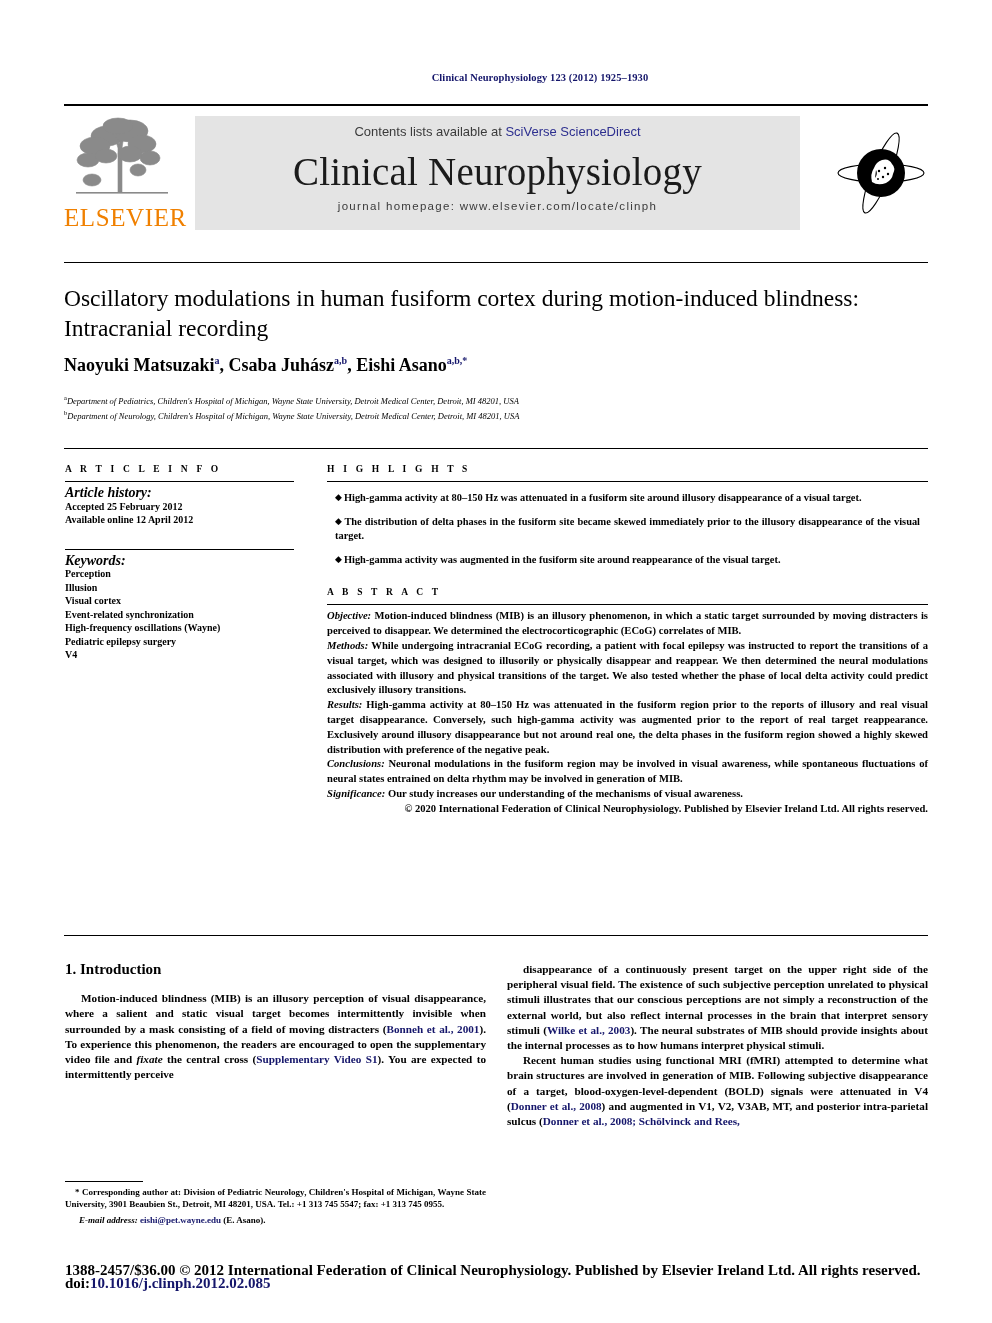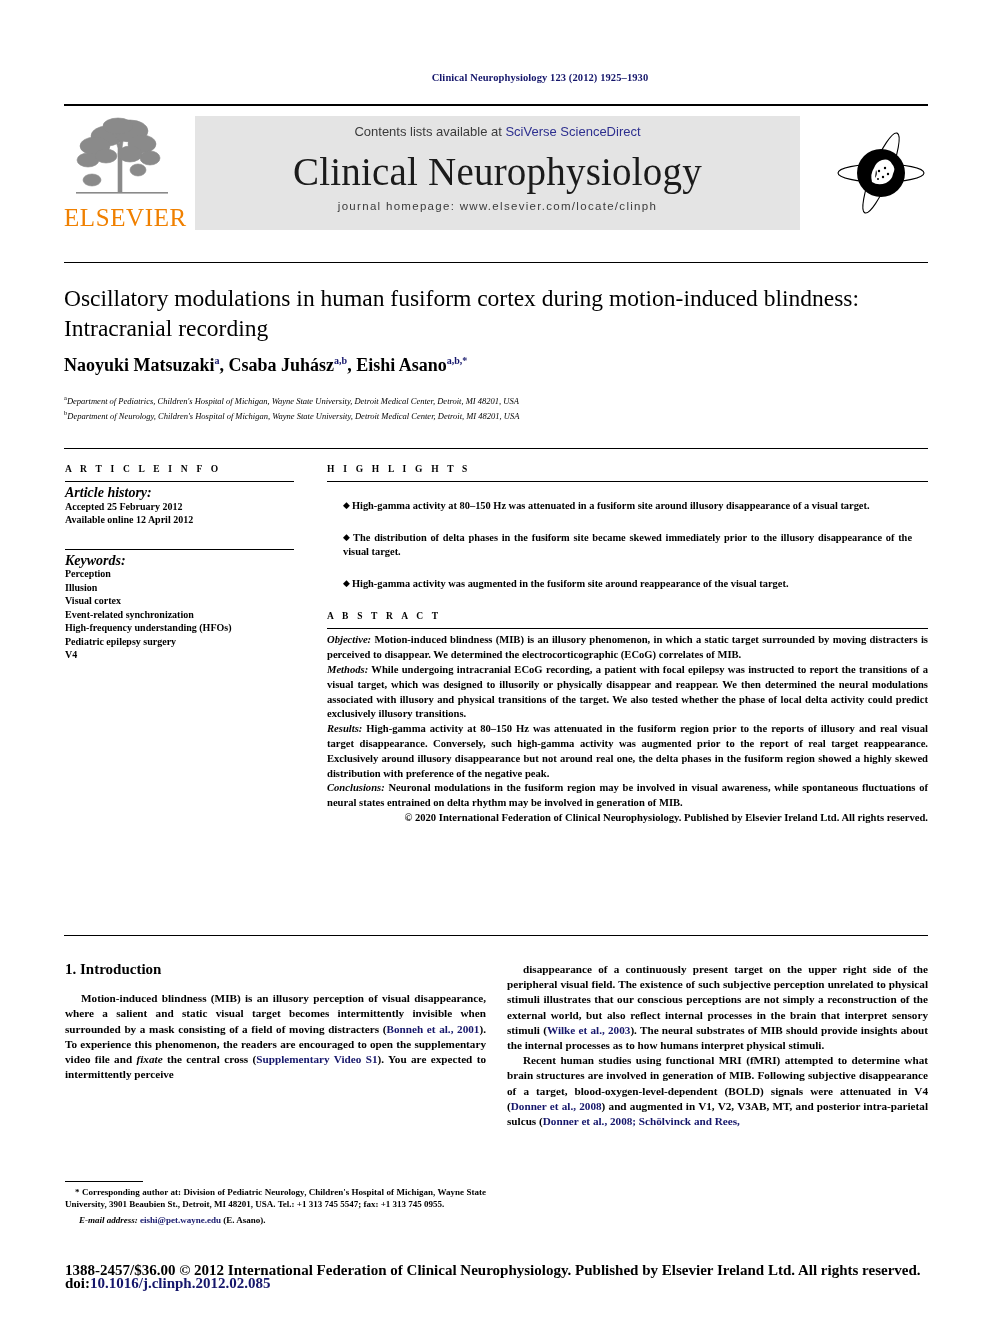--- a/index.html
+++ b/index.html
@@ -239,21 +239,21 @@
     margin-top: 22px;
   }
 
   .hl-list {
     font-weight: bold;
     font-size: 10.4px;
     line-height: 14.6px;
     text-align: justify;
   }
   .hl-item {
-    margin: 16px;
+    margin: 8px;
     text-indent: 0;
   }
   .bullet {
     font-size: 9px;
     vertical-align: 1px;
     margin-right: 2px;
   }
 
   .abs-block {
     margin-top: 20px;
@@ -413,21 +413,21 @@
       <div class="info-line">Accepted 25 February 2012</div>
       <div class="info-line">Available online 12 April 2012</div>
     </div>
     <div class="kw-block">
       <div class="hr-thin"></div>
       <div class="info-label">Keywords:</div>
       <div class="info-line">Perception</div>
       <div class="info-line">Illusion</div>
       <div class="info-line">Visual cortex</div>
       <div class="info-line">Event-related synchronization</div>
-      <div class="info-line">High-frequency understanding (HFOs)</div>
+      <div class="info-line">High-frequency oscillations (Wayne)</div>
       <div class="info-line">Pediatric epilepsy surgery</div>
       <div class="info-line">V4</div>
     </div>
   </div>
 
   <div class="col-abs">
     <div class="sec-head">H I G H L I G H T S</div>
     <div class="hr-thin"></div>
     <div class="hl-list">
       <p class="hl-item"><span class="bullet">◆</span><span>High-gamma activity at 80–150 Hz was attenuated in a fusiform site around illusory disappearance of a visual target.</span></p>
@@ -436,20 +436,21 @@
     </div>
 
     <div class="abs-block">
       <div class="sec-head">A B S T R A C T</div>
       <div class="hr-thin"></div>
       <div class="abs-body">
         <p><i>Objective:</i><span> Motion-induced blindness (MIB) is an illusory phenomenon, in which a static target surrounded by moving distracters is perceived to disappear. We determined the electrocorticographic (ECoG) correlates of MIB.</span></p>
         <p><i>Methods:</i><span> While undergoing intracranial ECoG recording, a patient with focal epilepsy was instructed to report the transitions of a visual target, which was designed to illusorily or physically disappear and reappear. We then determined the neural modulations associated with illusory and physical transitions of the target. We also tested whether the phase of local delta activity could predict exclusively illusory transitions.</span></p>
         <p><i>Results:</i><span> High-gamma activity at 80–150 Hz was attenuated in the fusiform region prior to the reports of illusory and real visual target disappearance. Conversely, such high-gamma activity was augmented prior to the report of real target reappearance. Exclusively around illusory disappearance but not around real one, the delta phases in the fusiform region showed a highly skewed distribution with preference of the negative peak.</span></p>
         <p><i>Conclusions:</i><span> Neuronal modulations in the fusiform region may be involved in visual awareness, while spontaneous fluctuations of neural states entrained on delta rhythm may be involved in generation of MIB.</span></p>
+        <p><i>Significance:</i><span> Our study increases our understanding of the mechanisms of visual awareness.</span></p>
         <p class="abs-copy">© 2020 International Federation of Clinical Neurophysiology. Published by Elsevier Ireland Ltd. All rights reserved.</p>
       </div>
     </div>
   </div>
 
   <div class="frame-rule-bottom"></div>
 
   <div class="body-col left">
     <h2>1. Introduction</h2>
     <p><span>Motion-induced blindness (MIB) is an illusory perception of visual disappearance, where a salient and static visual target becomes intermittently invisible when surrounded by a mask consisting of a field of moving distracters (</span><span class="lnk">Bonneh et al., 2001</span><span>). To experience this phenomenon, the readers are encouraged to open the supplementary video file and </span><i>fixate</i><span> the central cross (</span><span class="lnk">Supplementary Video S1</span><span>). You are expected to intermittently perceive</span></p>

